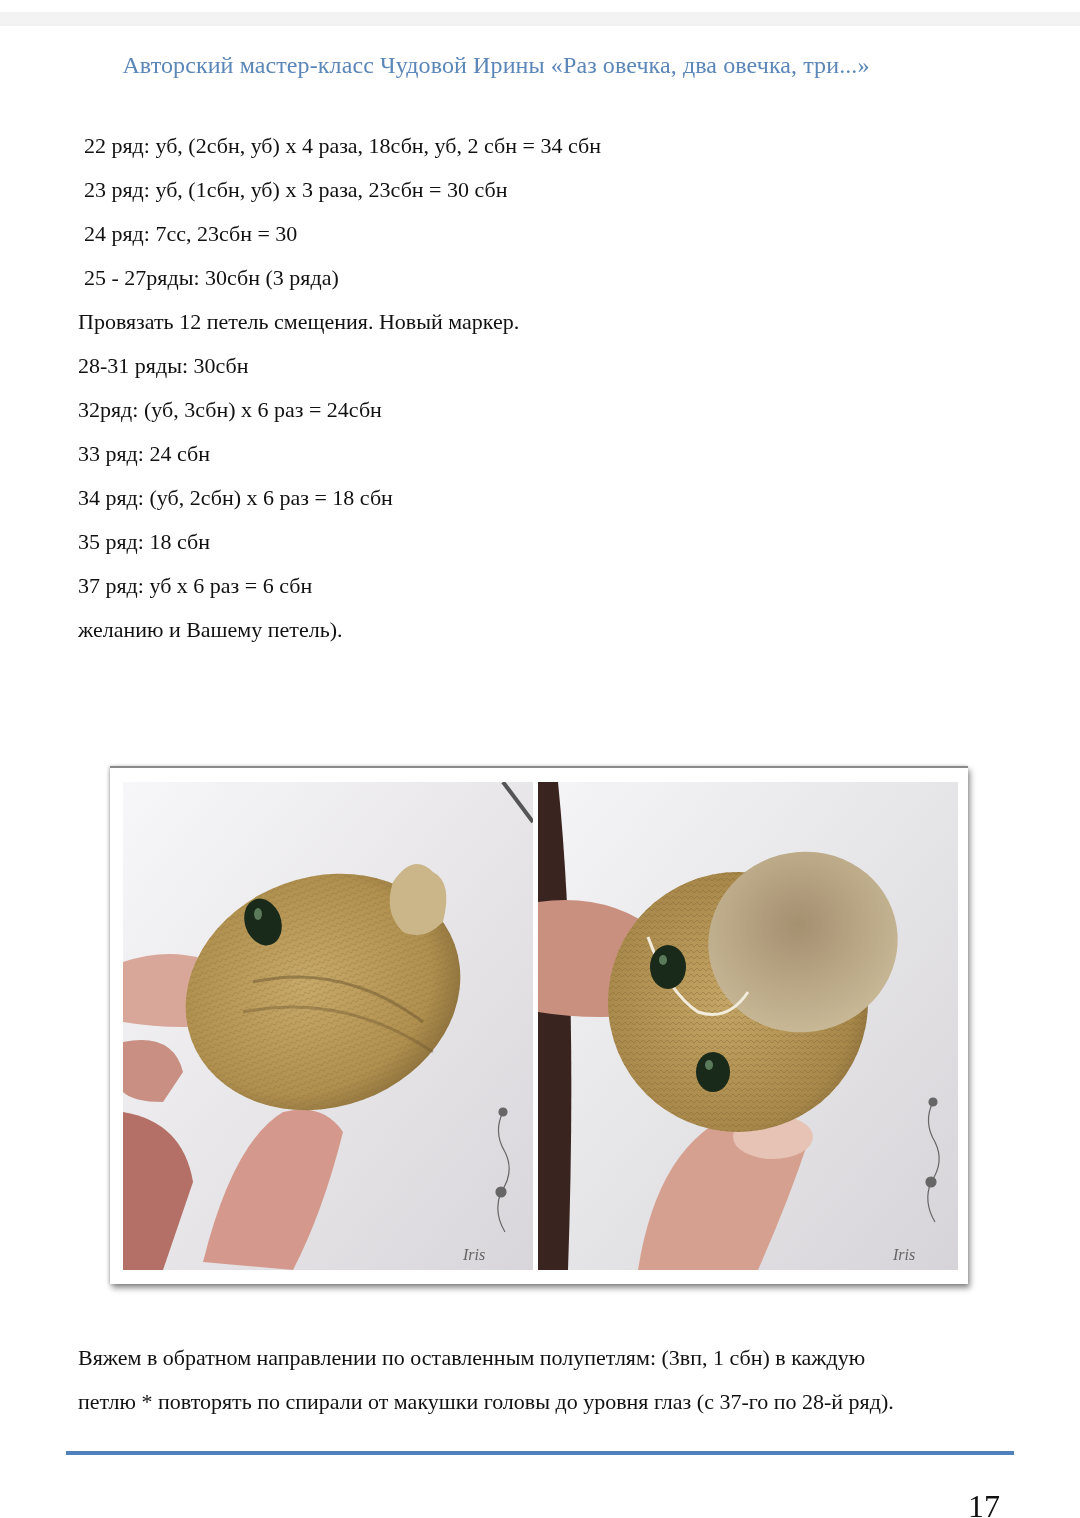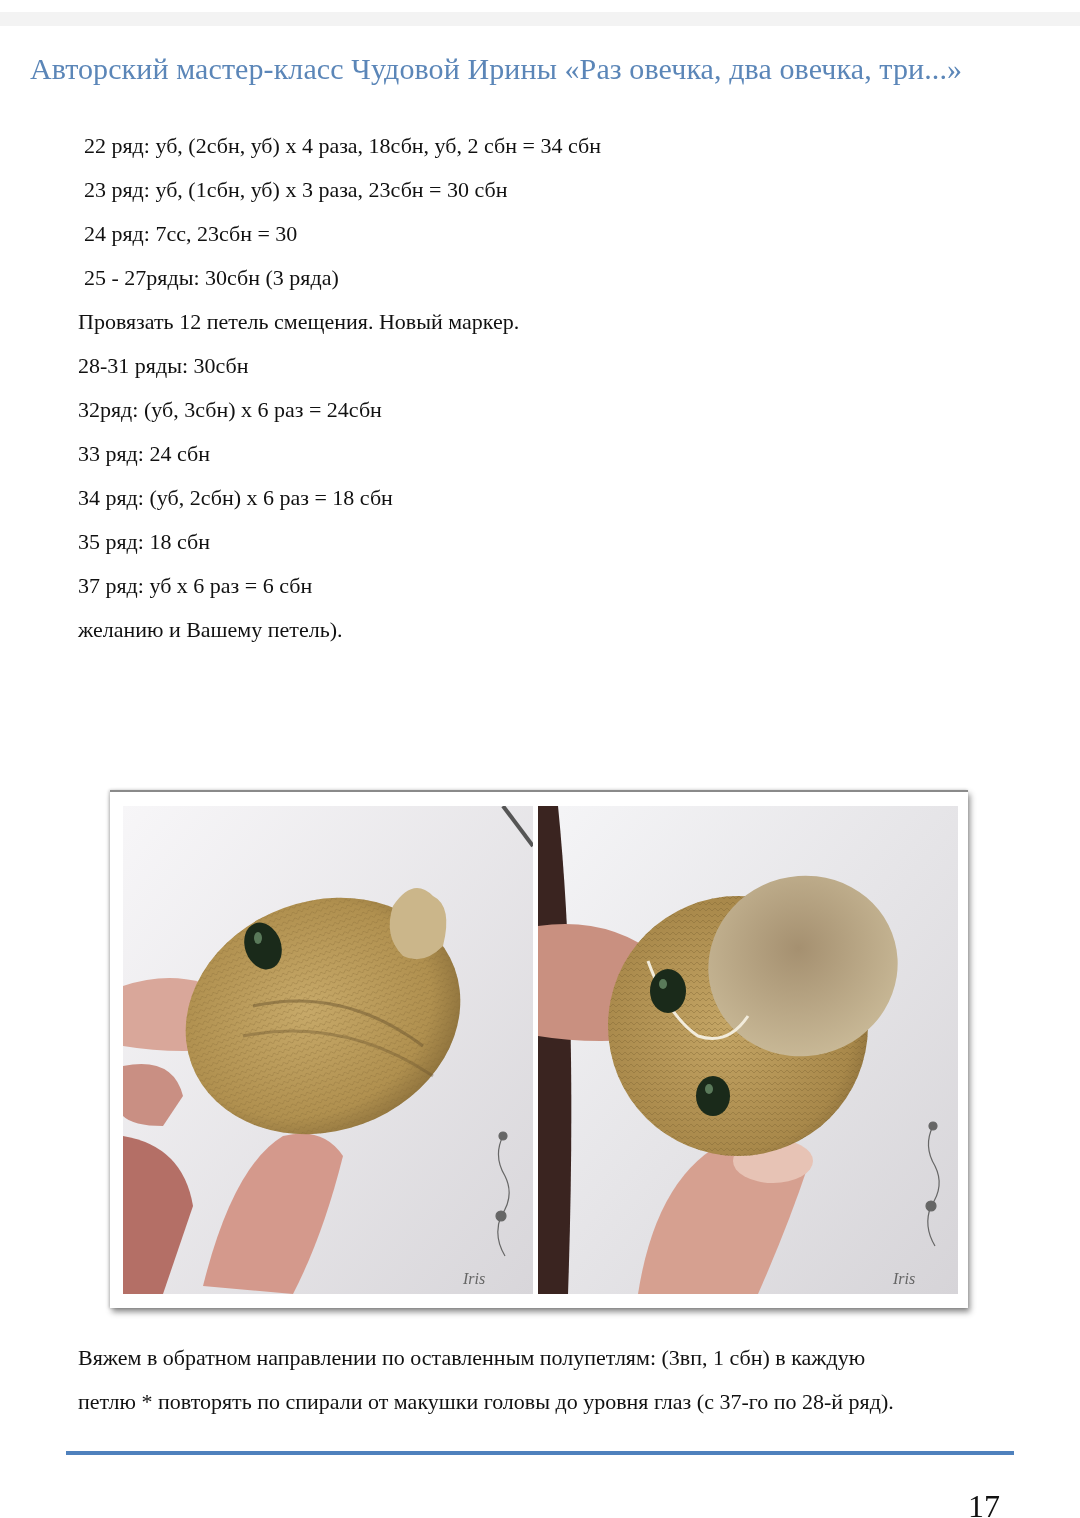--- a/index.html
+++ b/index.html
@@ -19,21 +19,21 @@
       position: absolute;
       left: 0; top: 12px;
       width: 1080px; height: 14px;
       background: #f3f3f3;
     }
     .page-header {
       position: absolute;
       left: 0; top: 52px;
       width: 992px;
       text-align: center;
-      font-size: 30px;
+      font-size: 24px;
       color: #5b86b8;
       letter-spacing: 0.1px;
     }
     .content {
       position: absolute;
       left: 66px; top: 124px;
       width: 960px;
     }
     .line {
       font-size: 22px;
@@ -42,21 +42,21 @@
       white-space: nowrap;
       margin-left: 12px;
     }
     .line.indent { padding-left: 6px; }
     .line em.bold-italic {
       font-weight: bold;
       font-style: italic;
     }
     .photo-frame {
       position: absolute;
-      left: 110px; top: 790px;
+      left: 110px; top: 766px;
       width: 858px; height: 516px;
       background: #ffffff;
       border-top: 2px solid #8a8a8a;
       box-shadow: 2px 4px 6px rgba(0,0,0,0.45), -1px 0 3px rgba(0,0,0,0.2);
     }
     .photo {
       position: absolute;
       top: 14px;
       height: 488px;
       overflow: hidden;

